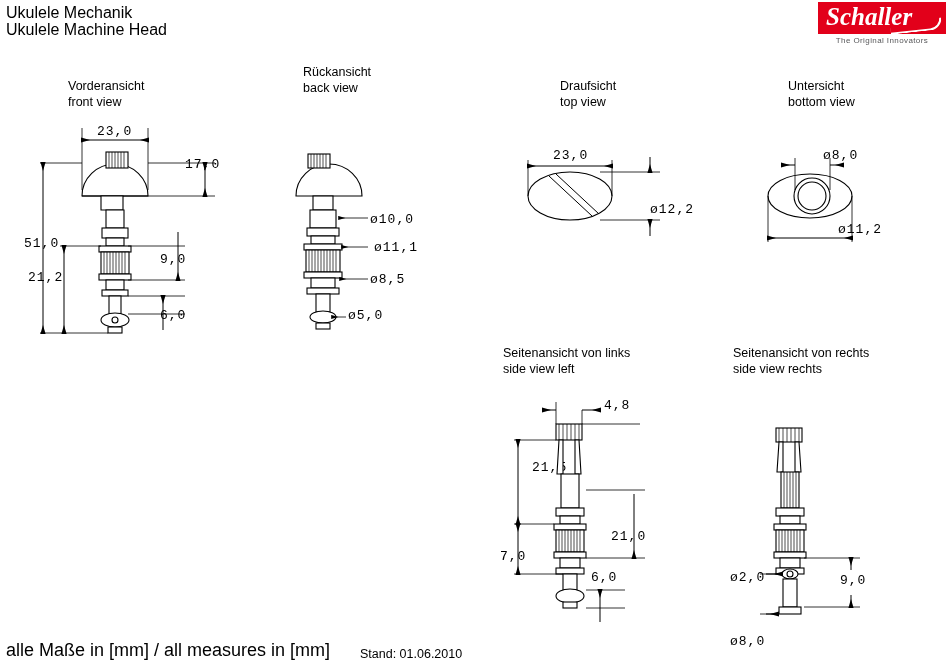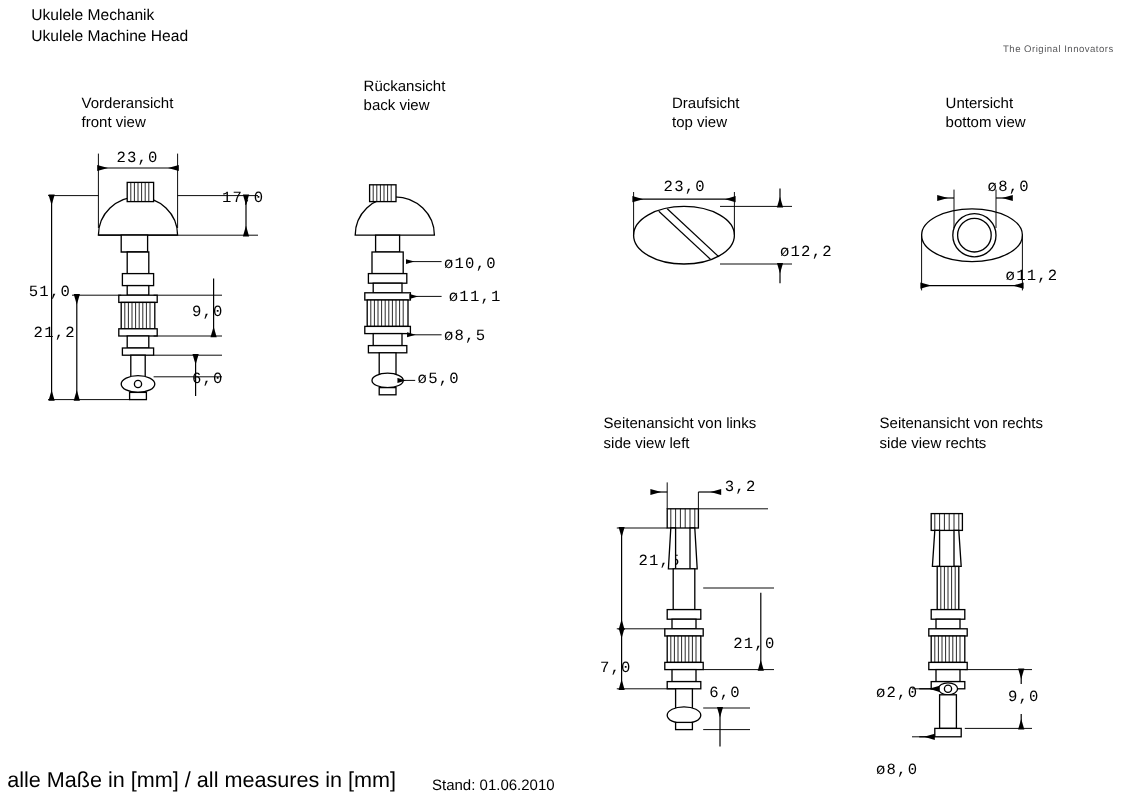--- a/index.html
+++ b/index.html
@@ -10,23 +10,22 @@
     position: relative;
     background: #ffffff;
     font-family: "Liberation Sans", sans-serif;
     color: #000000;
     overflow: hidden;
   }
   .title-block {
     position: absolute;
     left: 6px;
     top: 4px;
-    font-size: 13px;
+    font-size: 16px;
     line-height: 17px;
-    margin-left: 20px;
   }
   .logo-block {
     position: absolute;
     right: 4px;
     top: 2px;
     width: 128px;
     height: 46px;
     background: #ffffff;
   }
   .logo-top {
@@ -101,20 +100,24 @@
 </style>
 </head>
 <body>
 
 <div class="title-block">
   <div>Ukulele Mechanik</div>
   <div>Ukulele Machine Head</div>
 </div>
 
 <div class="logo-block">
+  <div class="logo-top">
+    <div class="logo-word">Schaller</div>
+    <div class="logo-swoosh"></div>
+  </div>
   <div class="logo-sub">The Original Innovators</div>
 </div>
 
 <div class="view-label" style="left:68px;  top:78px;">
   <div>Vorderansicht</div>
   <div>front view</div>
 </div>
 <div class="view-label" style="left:303px; top:64px;">
   <div>Rückansicht</div>
   <div>back view</div>
@@ -147,21 +150,21 @@
 <div class="dim" style="left:374px; top:240px;">ø11,1</div>
 <div class="dim" style="left:370px; top:272px;">ø8,5</div>
 <div class="dim" style="left:348px; top:308px;">ø5,0</div>
 
 <div class="dim" style="left:553px; top:148px;">23,0</div>
 <div class="dim" style="left:650px; top:202px;">ø12,2</div>
 
 <div class="dim" style="left:823px; top:148px;">ø8,0</div>
 <div class="dim" style="left:838px; top:222px;">ø11,2</div>
 
-<div class="dim" style="left:604px; top:398px;">3,2</div>
+<div class="dim" style="left:604px; top:398px;">4,8</div>
 <div class="dim" style="left:492px; top:460px;margin-left:40px;">21,5</div>
 <div class="dim" style="left:611px; top:529px;">21,0</div>
 <div class="dim" style="left:500px; top:549px;">7,0</div>
 <div class="dim" style="left:591px; top:570px;">6,0</div>
 
 <div class="dim" style="left:730px; top:570px;">ø2,0</div>
 <div class="dim" style="left:840px; top:573px;">9,0</div>
 <div class="dim" style="left:730px; top:634px;">ø8,0</div>
 
 <svg class="draw" viewBox="0 0 950 669">

